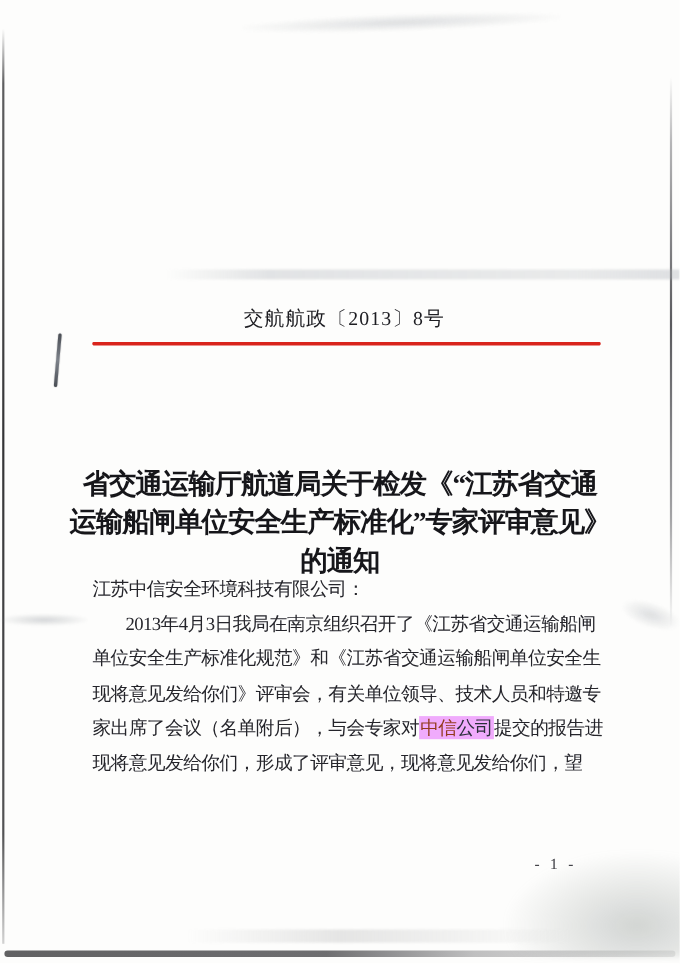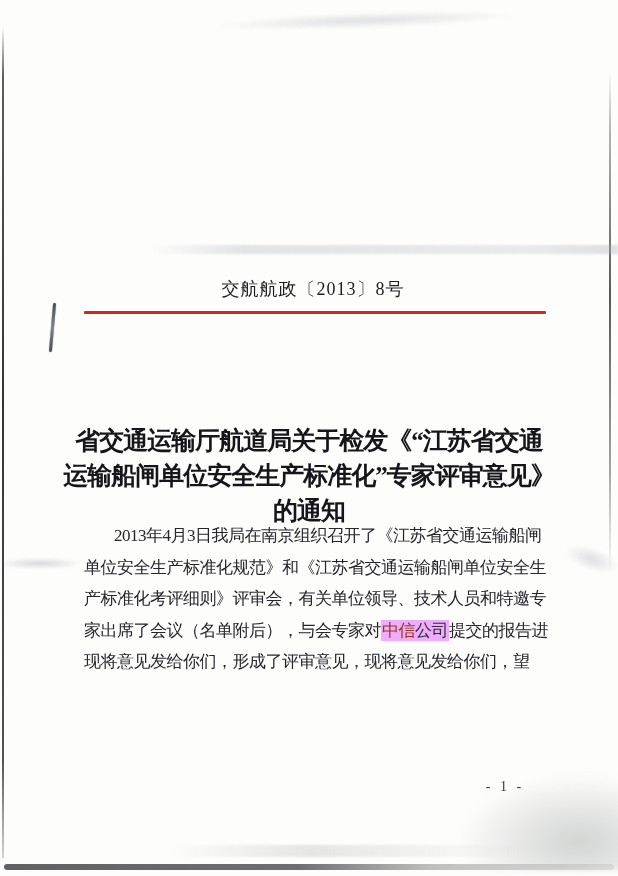--- a/index.html
+++ b/index.html
@@ -139,22 +139,23 @@
 
   <div class="red-line"></div>
 
   <div class="notice-title">
     <div>省交通运输厅航道局关于检发《“江苏省交通</div>
     <div>运输船闸单位安全生产标准化”专家评审意见》</div>
     <div>的通知</div>
   </div>
 
   <div class="body-text">
+    <div class="bline">江苏中信安全环境科技有限公司：</div>
     <div class="bline indent">2013年4月3日我局在南京组织召开了《江苏省交通运输船闸</div>
     <div class="bline">单位安全生产标准化规范》和《江苏省交通运输船闸单位安全生</div>
-    <div class="bline">产标准化考评细则》评审会，有关单位领导、技术人员和特邀专</div>
+    <div class="bline">现将意见发给你们》评审会，有关单位领导、技术人员和特邀专</div>
     <div class="bline"><span>家出席了会议（名单附后），与会专家对</span><span class="hl"><span class="hl-a">中信</span><span class="hl-b">公司</span></span><span>提交的报告进</span></div>
     <div class="bline">现将意见发给你们，形成了评审意见，现将意见发给你们，望</div>
   </div>
 
   <div class="page-number">- 1 -</div>
 
 </div>
 
 </body></html>

